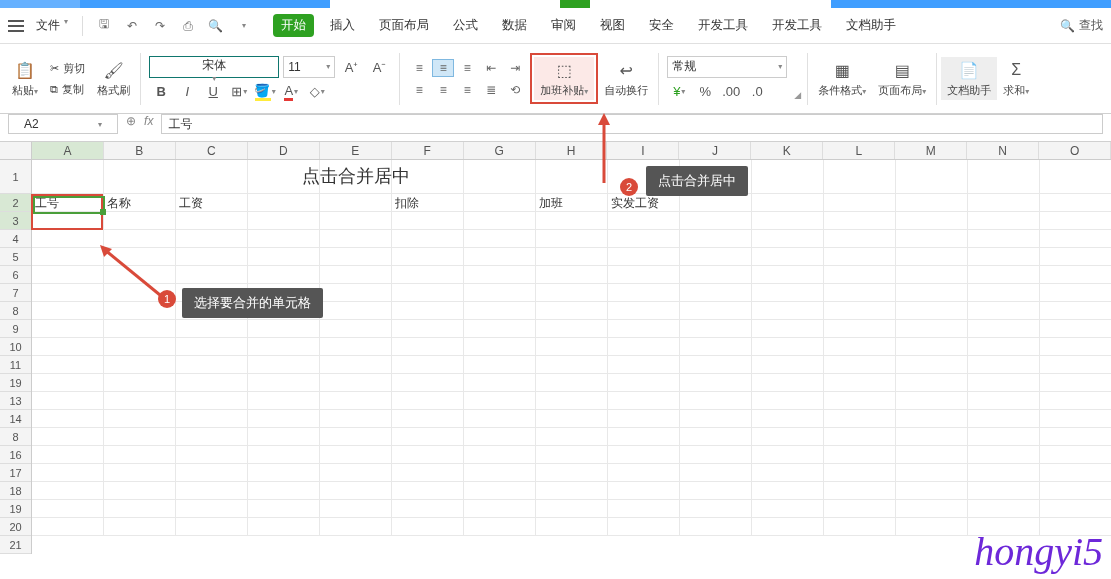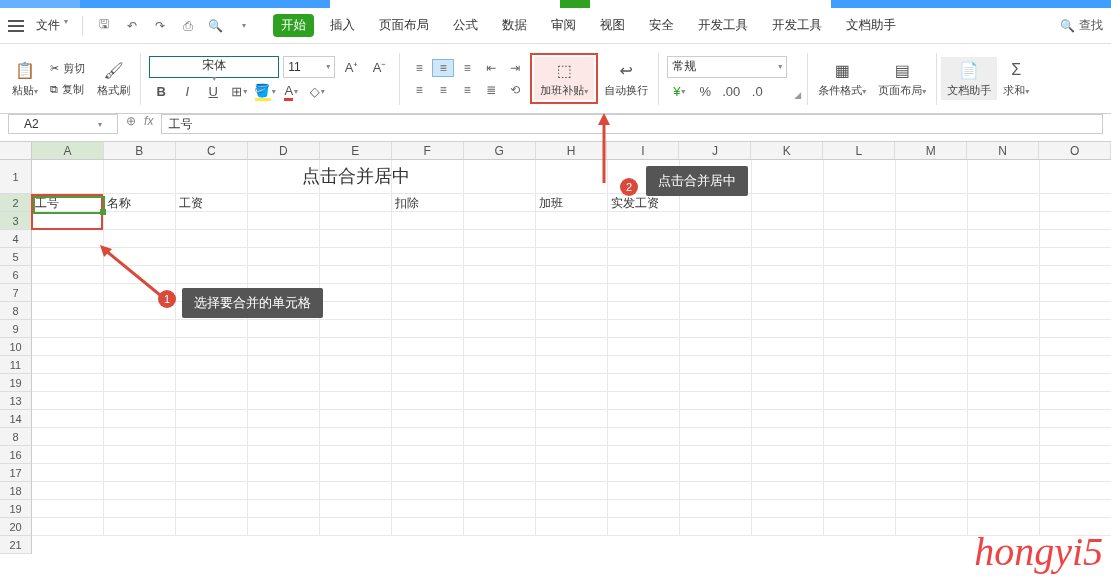--- a/index.html
+++ b/index.html
@@ -52,21 +52,21 @@
 .cell{width:72px;height:18px;border-right:1px solid #e8e8e8;border-bottom:1px solid #e8e8e8;font-size:12px;padding:0 3px;line-height:18px;overflow:hidden;white-space:nowrap;}
 .title-cell{font-size:18px;font-family:serif;text-align:center;position:absolute;left:216px;top:0;width:216px;line-height:32px;}
 .r1{height:34px;}
 .r1 .cell{height:34px;}
 .sel-rect{position:absolute;border:2px solid #d94a3a;left:-1px;top:34px;width:72px;height:36px;}
 .sel-inner{position:absolute;border:2px solid #4a9e3a;left:0px;top:0px;width:72px;height:18px;}
 .handle{position:absolute;right:-3px;bottom:-3px;width:6px;height:6px;background:#4a9e3a;}
 .callout{position:absolute;background:#555;color:#fff;padding:6px 12px;font-size:13px;border-radius:2px;}
 .cnum{position:absolute;width:18px;height:18px;border-radius:50%;background:#d94a3a;color:#fff;font-size:11px;display:flex;align-items:center;justify-content:center;}
 .arrow{position:absolute;}
-.watermark{position:absolute;right:8px;bottom:4px;font-size:40px;font-family:serif;font-style:italic;color:#ef4444;}
+.watermark{position:absolute;right:8px;bottom:4px;font-size:40px;font-family:serif;font-style:italic;color:#6d28d9;}
 .tri{font-size:8px;color:#888;}
 </style>
 </head>
 <body>
 
 <div class="topstrip">
   <div class="seg" style="width:80px;background:#66b1ff"></div>
   <div class="seg" style="width:250px;background:#409eff"></div>
   <div class="seg" style="width:230px;background:#fff"></div>
   <div class="seg" style="width:30px;background:#2ea121"></div>

